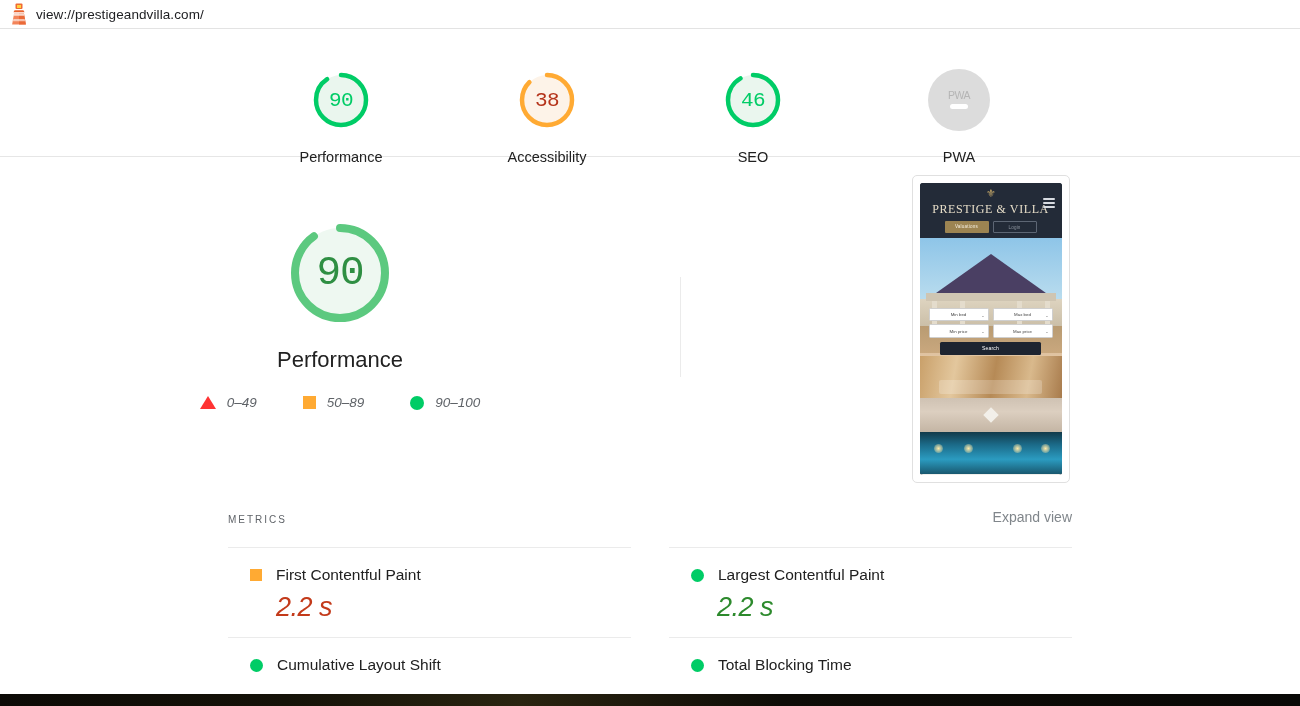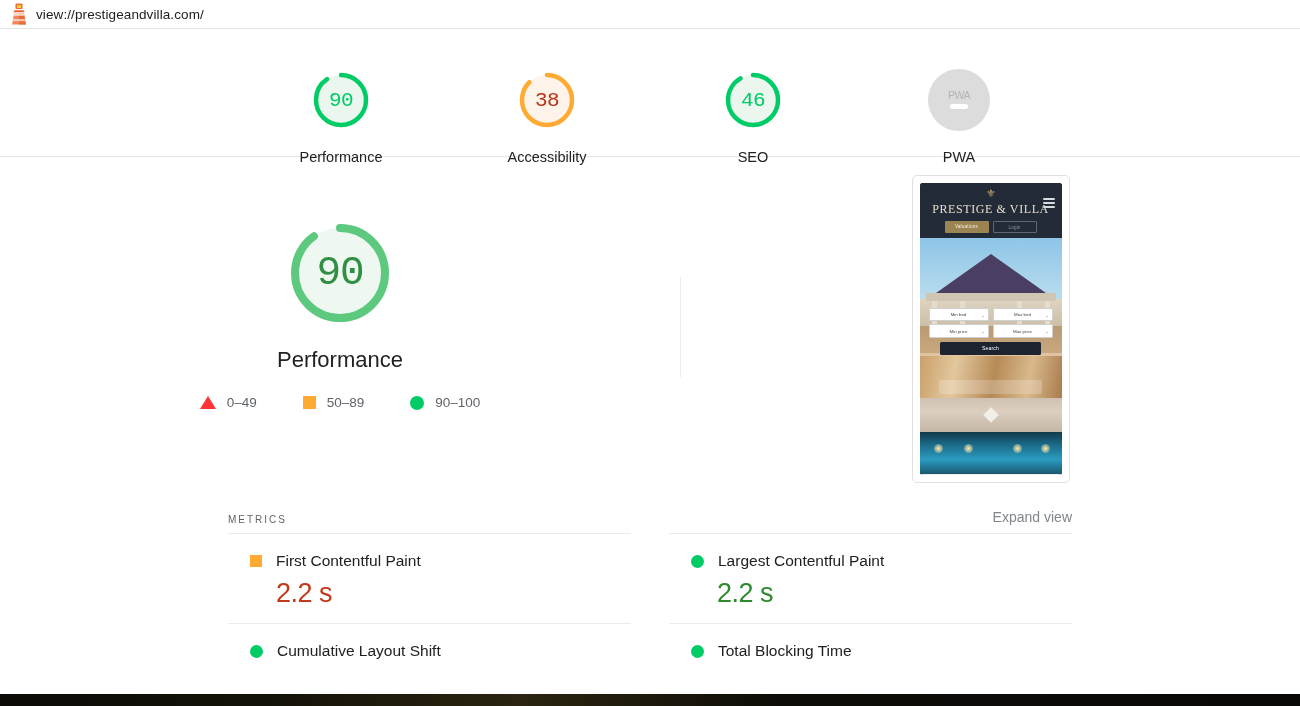--- a/index.html
+++ b/index.html
@@ -114,20 +114,21 @@
     line-height: 23px;
     color: #5f6368;
   }
   .desc a { color: #3b78e7; text-decoration: underline; }
 
   .legend {
     margin-top: 22px;
     display: flex;
     align-items: center;
     gap: 46px;
+    font-style: italic;
   }
   .legend-item { display: flex; align-items: center; gap: 11px; }
   .legend-item .lbl { font-size: 13.5px; color: #5f6368; }
   .tri-fail {
     width: 0; height: 0;
     border-left: 8px solid transparent;
     border-right: 8px solid transparent;
     border-bottom: 13px solid #f33;
   }
   .sq-avg { width: 13px; height: 13px; background: #fa3; }
@@ -269,39 +270,39 @@
   .metrics-head {
     display: flex; align-items: flex-end; justify-content: space-between;
   }
   .metrics-title {
     font-size: 10px; color: #5f6368; letter-spacing: 2px;
   }
   .expand-view {
     font-size: 14px; color: #80868b;
   }
   .metrics-grid {
-    margin-top: 8px;
+    margin-top: 22px;
     display: grid;
     grid-template-columns: 1fr 1fr;
     column-gap: 38px;
   }
   .metric-cell {
     border-top: 1px solid #ebebeb;
     padding: 18px 0 14px 22px;
     position: relative;
   }
   .metric-name {
     font-size: 15.5px; color: #212121;
     display: flex; align-items: center; gap: 14px;
   }
   .bullet-sq { width: 12px; height: 12px; background: #fa3; flex: 0 0 12px; }
   .bullet-ci { width: 13px; height: 13px; border-radius: 50%; background: #0c6; flex: 0 0 13px; }
   .metric-value {
     margin-top: 8px; margin-left: 26px;
-    font-size: 27px; letter-spacing: -0.5px;
+    font-size: 27px; letter-spacing: -0.5px; font-style: italic;
   }
   .metric-value.red { color: #c33a1a; }
   .metric-value.green { color: #2d8a2d; }
 
   
   .bottom-strip {
     position: absolute; left: 0; bottom: 0; width: 1300px; height: 12px;
     background: linear-gradient(90deg,#0c0a06 0%, #151208 22%, #2a2410 40%, #0e0c07 60%, #090806 100%);
   }
 </style>

